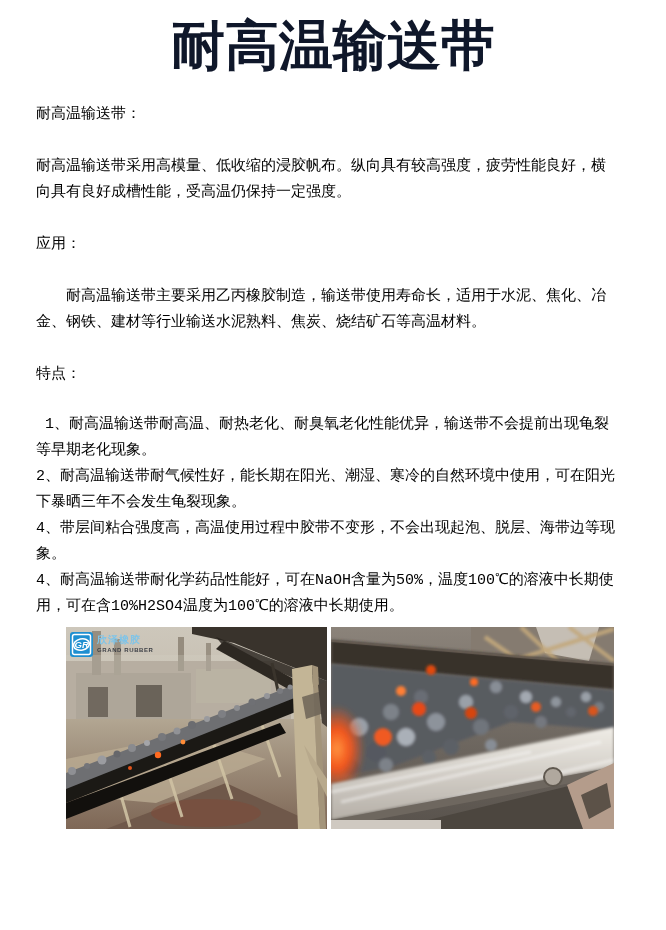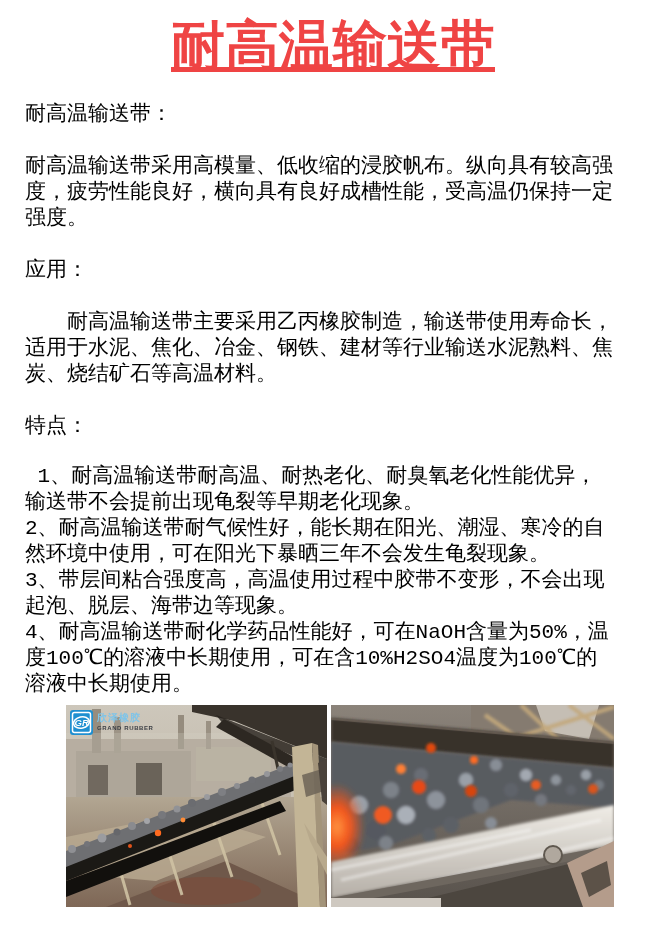--- a/index.html
+++ b/index.html
@@ -11,26 +11,25 @@
     font-family:"Liberation Sans","DejaVu Sans",sans-serif;
     color:#000000;
   }
   .title{
     margin:0;
     padding-top:12px;
     font-size:54px;
     line-height:66px;
     font-weight:700;
     text-align:center;
-    color:#ef4444;
-    text-decoration:underline;
+    color:#0f172a;
   }
   .text{
-    padding:22px 50px 0 25px;
-    font-size:21px;
+    padding:22px 50px 0 36px;
+    font-size:15px;
     line-height:26px;
   }
   .text p{
     margin:0 0 26px 0;
     white-space:pre-wrap;
     word-break:break-all;
   }
   .features p{margin:0;font-family:Liberation Mono, monospace;}
   .photos{
     display:flex;
@@ -67,21 +66,21 @@
 
   <div class="text">
     <p>耐高温输送带：</p>
     <p>耐高温输送带采用高模量、低收缩的浸胶帆布。纵向具有较高强度，疲劳性能良好，横向具有良好成槽性能，受高温仍保持一定强度。</p>
     <p>应用：</p>
     <p>　　耐高温输送带主要采用乙丙橡胶制造，输送带使用寿命长，适用于水泥、焦化、冶金、钢铁、建材等行业输送水泥熟料、焦炭、烧结矿石等高温材料。</p>
     <p>特点：</p>
     <div class="features">
       <p> 1、耐高温输送带耐高温、耐热老化、耐臭氧老化性能优异，输送带不会提前出现龟裂等早期老化现象。</p>
       <p>2、耐高温输送带耐气候性好，能长期在阳光、潮湿、寒冷的自然环境中使用，可在阳光下暴晒三年不会发生龟裂现象。</p>
-      <p>3、带层间粘合强度高，高温使用过程中胶带不变形，不会出现起泡、脱层、海带边等现象。</p>
+      <p>4、带层间粘合强度高，高温使用过程中胶带不变形，不会出现起泡、脱层、海带边等现象。</p>
       <p>4、耐高温输送带耐化学药品性能好，可在NaOH含量为50%，温度100℃的溶液中长期使用，可在含10%H2SO4温度为100℃的溶液中长期使用。</p>
     </div>
   </div>
 
   <div class="photos">
 
     <div class="photo left">
       <svg width="261" height="202" viewBox="0 0 261 202">
         <defs>
           <linearGradient id="lsky" x1="0" y1="0" x2="0" y2="1">

